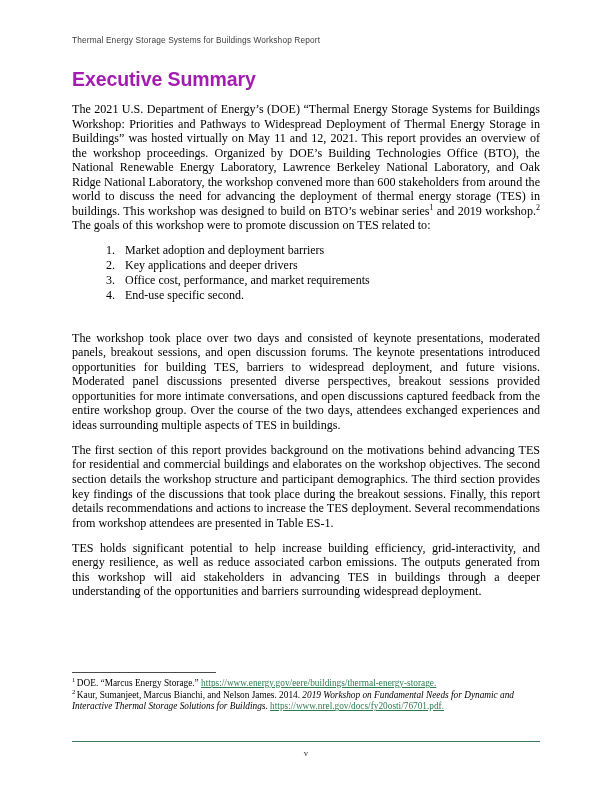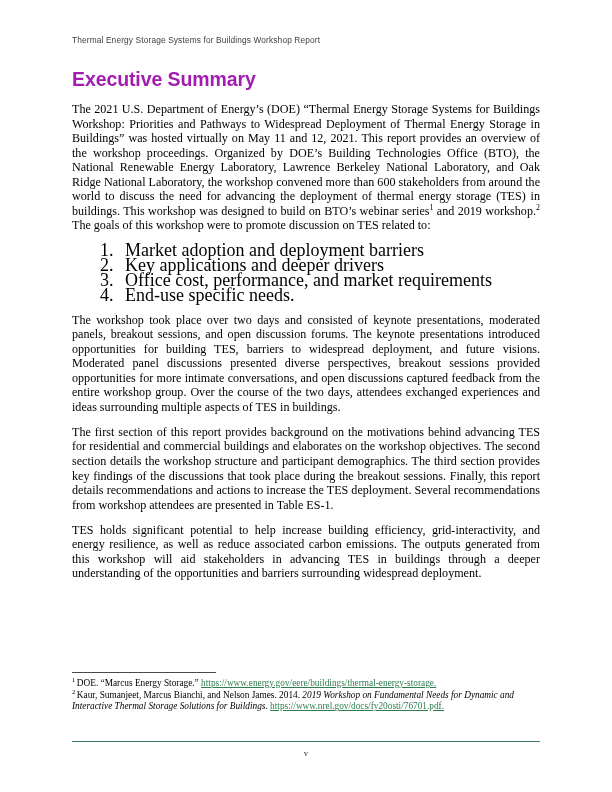--- a/index.html
+++ b/index.html
@@ -55,23 +55,23 @@
     text-align: justify;
     text-justify: inter-word;
     hyphens: none;
   }
   sup.fn-ref {
     font-size: 8px;
     vertical-align: super;
     line-height: 0;
   }
   ol.goals-list {
-    margin: 0 0 10px 0;
+    margin: 0 0 28px 0;
     padding: 0 0 0 46px;
-    font-size: 18px;
+    font-size: 12px;
     line-height: 14.8px;
     list-style-position: outside;
     list-style-type: decimal;
   }
   ol.goals-list li {
     padding-left: 7px;
     margin: 0;
   }
   .footnotes {
     position: absolute;
@@ -134,21 +134,21 @@
   <div class="content">
 
     <h1 class="section-title">Executive Summary</h1>
 
     <p class="body-para"><span>The 2021 U.S. Department of Energy’s (DOE) “Thermal Energy Storage Systems for Buildings Workshop: Priorities and Pathways to Widespread Deployment of Thermal Energy Storage in Buildings” was hosted virtually on May 11 and 12, 2021. This report provides an overview of the workshop proceedings. Organized by DOE’s Building Technologies Office (BTO), the National Renewable Energy Laboratory, Lawrence Berkeley National Laboratory, and Oak Ridge National Laboratory, the workshop convened more than 600 stakeholders from around the world to discuss the need for advancing the deployment of thermal energy storage (TES) in buildings. This workshop was designed to build on BTO’s webinar series</span><sup class="fn-ref">1</sup><span> and 2019 workshop.</span><sup class="fn-ref">2</sup><span> The goals of this workshop were to promote discussion on TES related to:</span></p>
 
     <ol class="goals-list">
       <li>Market adoption and deployment barriers</li>
       <li>Key applications and deeper drivers</li>
       <li>Office cost, performance, and market requirements</li>
-      <li>End-use specific needs.</li>
+      <li>End-use specific second.</li>
     </ol>
 
     <p class="body-para">The workshop took place over two days and consisted of keynote presentations, moderated panels, breakout sessions, and open discussion forums. The keynote presentations introduced opportunities for building TES, barriers to widespread deployment, and future visions. Moderated panel discussions presented diverse perspectives, breakout sessions provided opportunities for more intimate conversations, and open discussions captured feedback from the entire workshop group. Over the course of the two days, attendees exchanged experiences and ideas surrounding multiple aspects of TES in buildings.</p>
 
     <p class="body-para">The first section of this report provides background on the motivations behind advancing TES for residential and commercial buildings and elaborates on the workshop objectives. The second section details the workshop structure and participant demographics. The third section provides key findings of the discussions that took place during the breakout sessions. Finally, this report details recommendations and actions to increase the TES deployment. Several recommendations from workshop attendees are presented in Table ES-1.</p>
 
     <p class="body-para">TES holds significant potential to help increase building efficiency, grid-interactivity, and energy resilience, as well as reduce associated carbon emissions. The outputs generated from this workshop will aid stakeholders in advancing TES in buildings through a deeper understanding of the opportunities and barriers surrounding widespread deployment.</p>
 
   </div>
 

